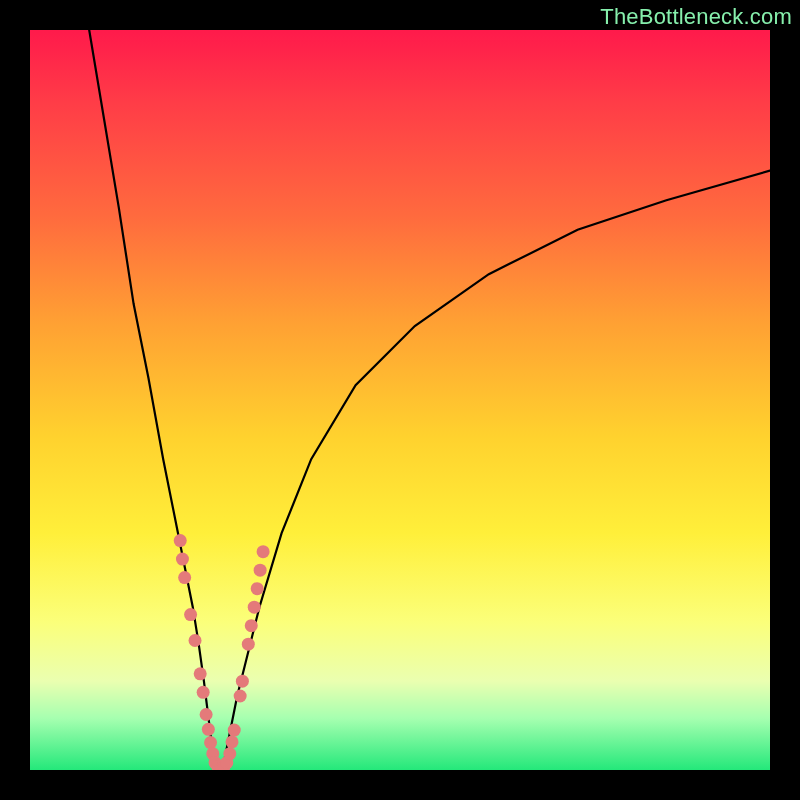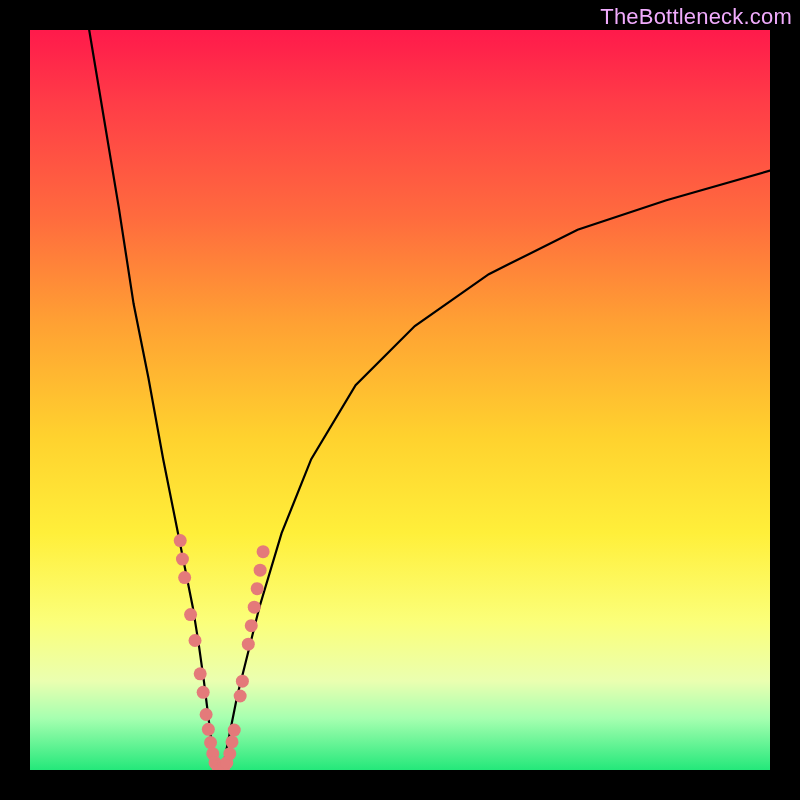--- a/index.html
+++ b/index.html
@@ -36,21 +36,21 @@
       #fbff7a 80%,
       #eaffb0 88%,
       #a6ffb0 93%,
       #24e87a 100%
     );
   }
   .watermark {
     position: absolute;
     top: 4px;
     right: 8px;
-    color: #f0abfc;
+    color: #86efac;
     font-size: 22px;
     font-weight: 500;
     letter-spacing: 0.2px;
     user-select: none;
   }
   svg.curves {
     position: absolute;
     top: 0;
     left: 0;
     width: 740px;

